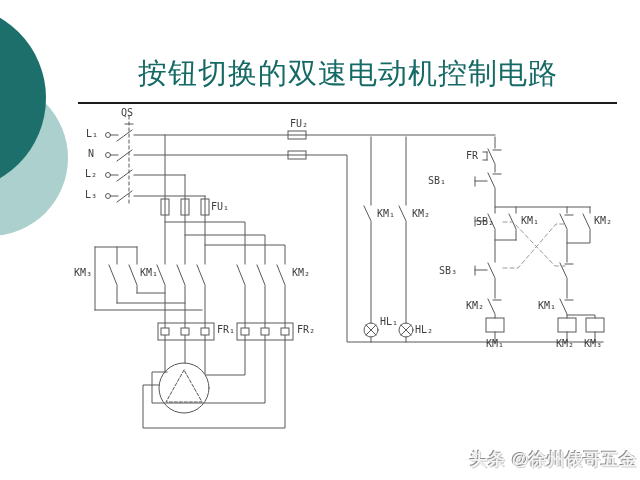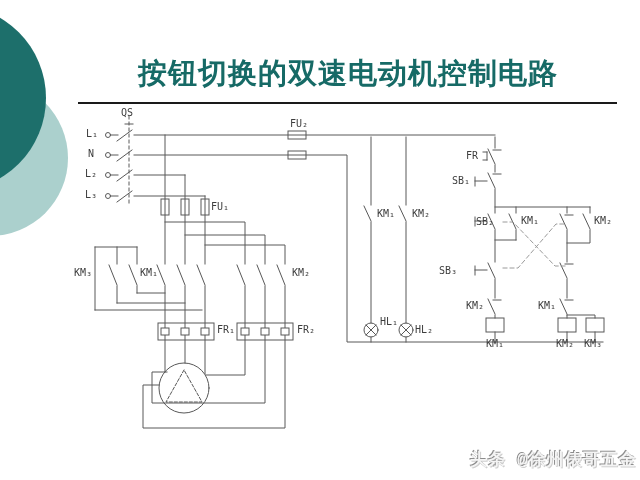--- a/index.html
+++ b/index.html
@@ -1,27 +1,27 @@
 <!DOCTYPE html>
 <html><head>
 <meta charset="utf-8">
 <style>
   html,body{margin:0;padding:0;background:#ffffff;}
   .slide{position:relative;width:640px;height:480px;overflow:hidden;background:#ffffff;
          font-family:"DejaVu Sans",sans-serif;}
   .slide svg{position:absolute;left:0;top:0;}
   .title{position:absolute;left:70px;top:54px;width:556px;text-align:center;
-         font-size:29px;font-weight:bold;color:#166a66;letter-spacing:1px;
+         font-size:29px;font-weight:normal;color:#166a66;letter-spacing:1px;
          font-family:"DejaVu Sans",sans-serif;white-space:nowrap;}
   .lbl{position:absolute;font-family:"DejaVu Sans Mono","DejaVu Sans",monospace;
        font-size:10px;line-height:10px;color:#3d3d3d;white-space:nowrap;text-align:right;}
   .watermark{position:absolute;left:470px;top:448px;width:165px;text-align:right;
        font-size:17px;font-weight:bold;letter-spacing:1px;color:#f4f4f4;
        text-shadow:-1px -1px 0 #8d8d8d, 1px 1px 0 #cfcfcf;
-       font-family:Liberation Mono, monospace;white-space:nowrap;}
+       font-family:Liberation Sans, sans-serif;white-space:nowrap;}
 </style>
 </head>
 <body>
 
 <div class="slide">
 
   <svg width="640" height="480" viewBox="0 0 640 480">
 
     <g>
       <circle cx="-10" cy="158" r="78" fill="#abd0cd"></circle>
@@ -120,21 +120,21 @@
   <span class="lbl" style="left:74px;top:268px">KM₃</span>
   <span class="lbl" style="left:140px;top:268px">KM₁</span>
   <span class="lbl" style="left:292px;top:268px">KM₂</span>
   <span class="lbl" style="left:217px;top:325px">FR₁</span>
   <span class="lbl" style="left:297px;top:325px">FR₂</span>
   <span class="lbl" style="left:377px;top:209px">KM₁</span>
   <span class="lbl" style="left:412px;top:209px">KM₂</span>
   <span class="lbl" style="left:380px;top:317px">HL₁</span>
   <span class="lbl" style="left:415px;top:325px">HL₂</span>
   <span class="lbl" style="left:466px;top:151px">FR</span>
-  <span class="lbl" style="left:452px;top:176px">SB₁</span>
+  <span class="lbl" style="left:428px;top:176px">SB₁</span>
   <span class="lbl" style="left:476px;top:217px">SB₂</span>
   <span class="lbl" style="left:439px;top:266px">SB₃</span>
   <span class="lbl" style="left:466px;top:301px">KM₂</span>
   <span class="lbl" style="left:538px;top:301px">KM₁</span>
   <span class="lbl" style="left:521px;top:216px">KM₁</span>
   <span class="lbl" style="left:594px;top:216px">KM₂</span>
   <span class="lbl" style="left:486px;top:339px">KM₁</span>
   <span class="lbl" style="left:556px;top:339px">KM₂</span>
   <span class="lbl" style="left:584px;top:339px">KM₃</span>
 

